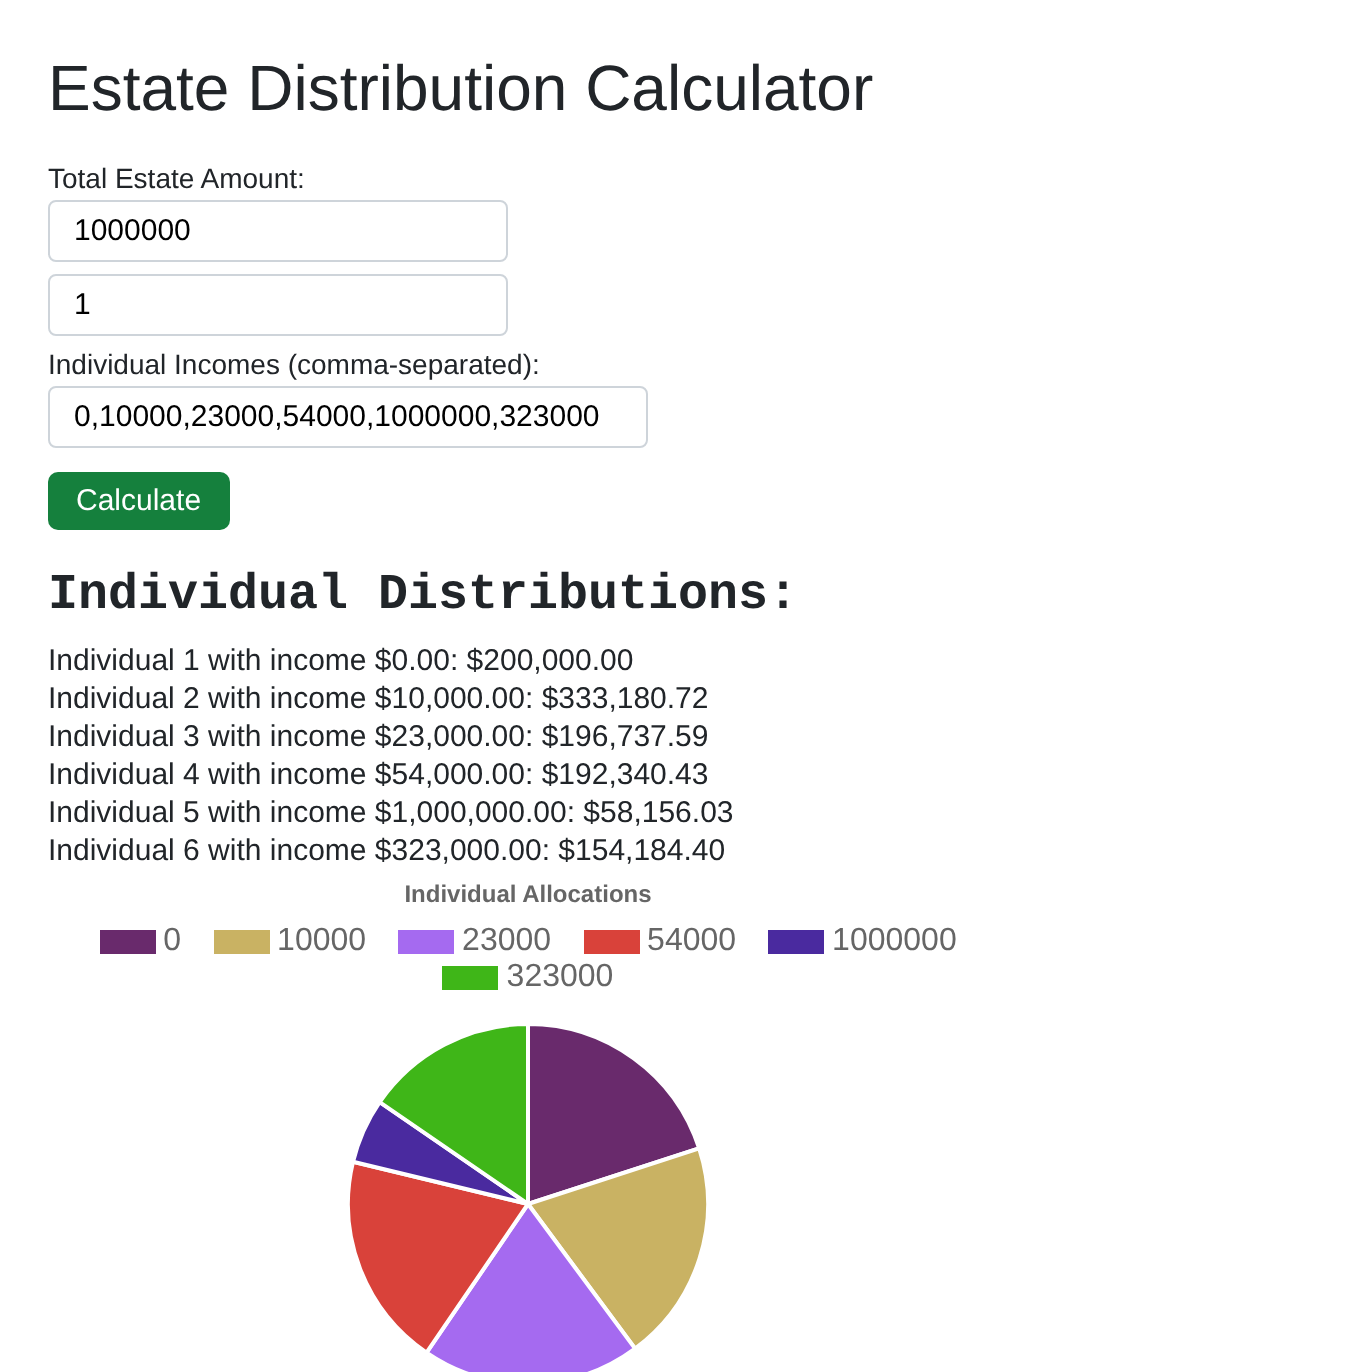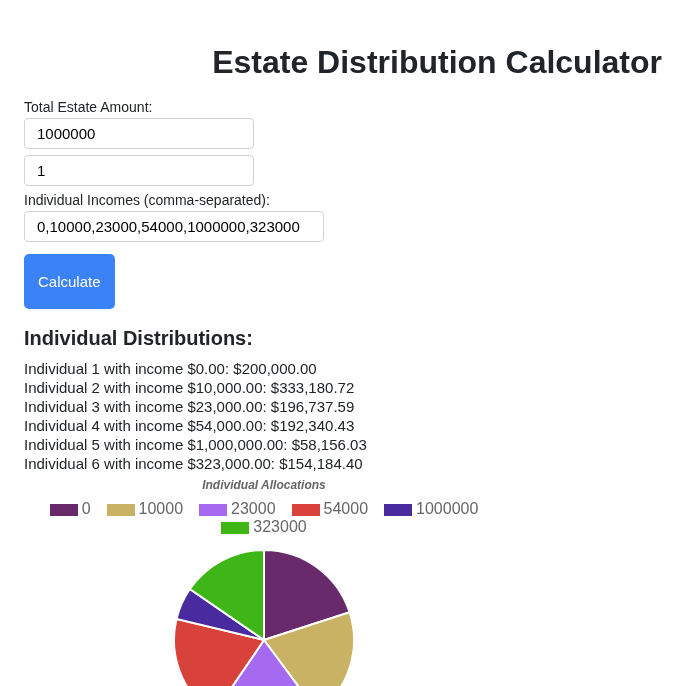--- a/index.html
+++ b/index.html
@@ -4,49 +4,49 @@
 <style>
   * { box-sizing: border-box; }
   body {
     font-family: "Segoe UI", Arial, sans-serif;
     margin: 0;
     padding: 20px 24px;
     color: #212529;
     width: 686px;
     background: #fff;
   }
-  h1 { font-size: 32px; font-weight: 700; margin: 24px 0 18px 0; text-align: right; }
-  h2 { font-size: 20px; font-weight: 700; margin: 18px 0 10px 0; }
+  h1 { font-size: 32px; font-weight: 400; margin: 6px 0 18px 0; }
+  h2 { font-size: 25px; font-weight: 700; margin: 18px 0 10px 0; font-family: Liberation Mono, monospace; }
   .form-group { margin-bottom: 6px; }
   label { display: block; font-size: 14px; margin-bottom: 3px; }
   .form-control {
     display: block;
     width: 230px;
     padding: 6px 12px;
     font-size: 15px;
     border: 1px solid #ced4da;
     border-radius: 4px;
     background: #fff;
     font-family: inherit;
   }
   .form-control.wide { width: 300px; }
   .btn {
     display: inline-block;
-    background: #3b82f6;
+    background: #15803d;
     color: #fff;
     border: none;
-    padding: 19px 14px;
+    padding: 6px 14px;
     font-size: 15px;
     border-radius: 5px;
     cursor: pointer;
     margin-top: 6px;
   }
   .dist-list p { margin: 2px 0; font-size: 15px; }
   .chart-wrap { width: 480px; margin-top: 4px; }
-  .chart-title { text-align: center; font-size: 12px; font-weight: 700; color: #666; margin: 6px 0 2px 0; font-style: italic; }
+  .chart-title { text-align: center; font-size: 12px; font-weight: 700; color: #666; margin: 6px 0 2px 0; }
   .legend { text-align: center; font-size: 16px; color: #666; padding: 6px 0 4px 0; }
   .legend-item { display: inline-block; margin: 0 8px; white-space: nowrap; }
   .legend-swatch { display: inline-block; width: 28px; height: 12px; vertical-align: middle; margin-right: 4px; }
   .pie-holder { display: flex; justify-content: center; }
 </style>
 </head>
 <body>
 
 
 

